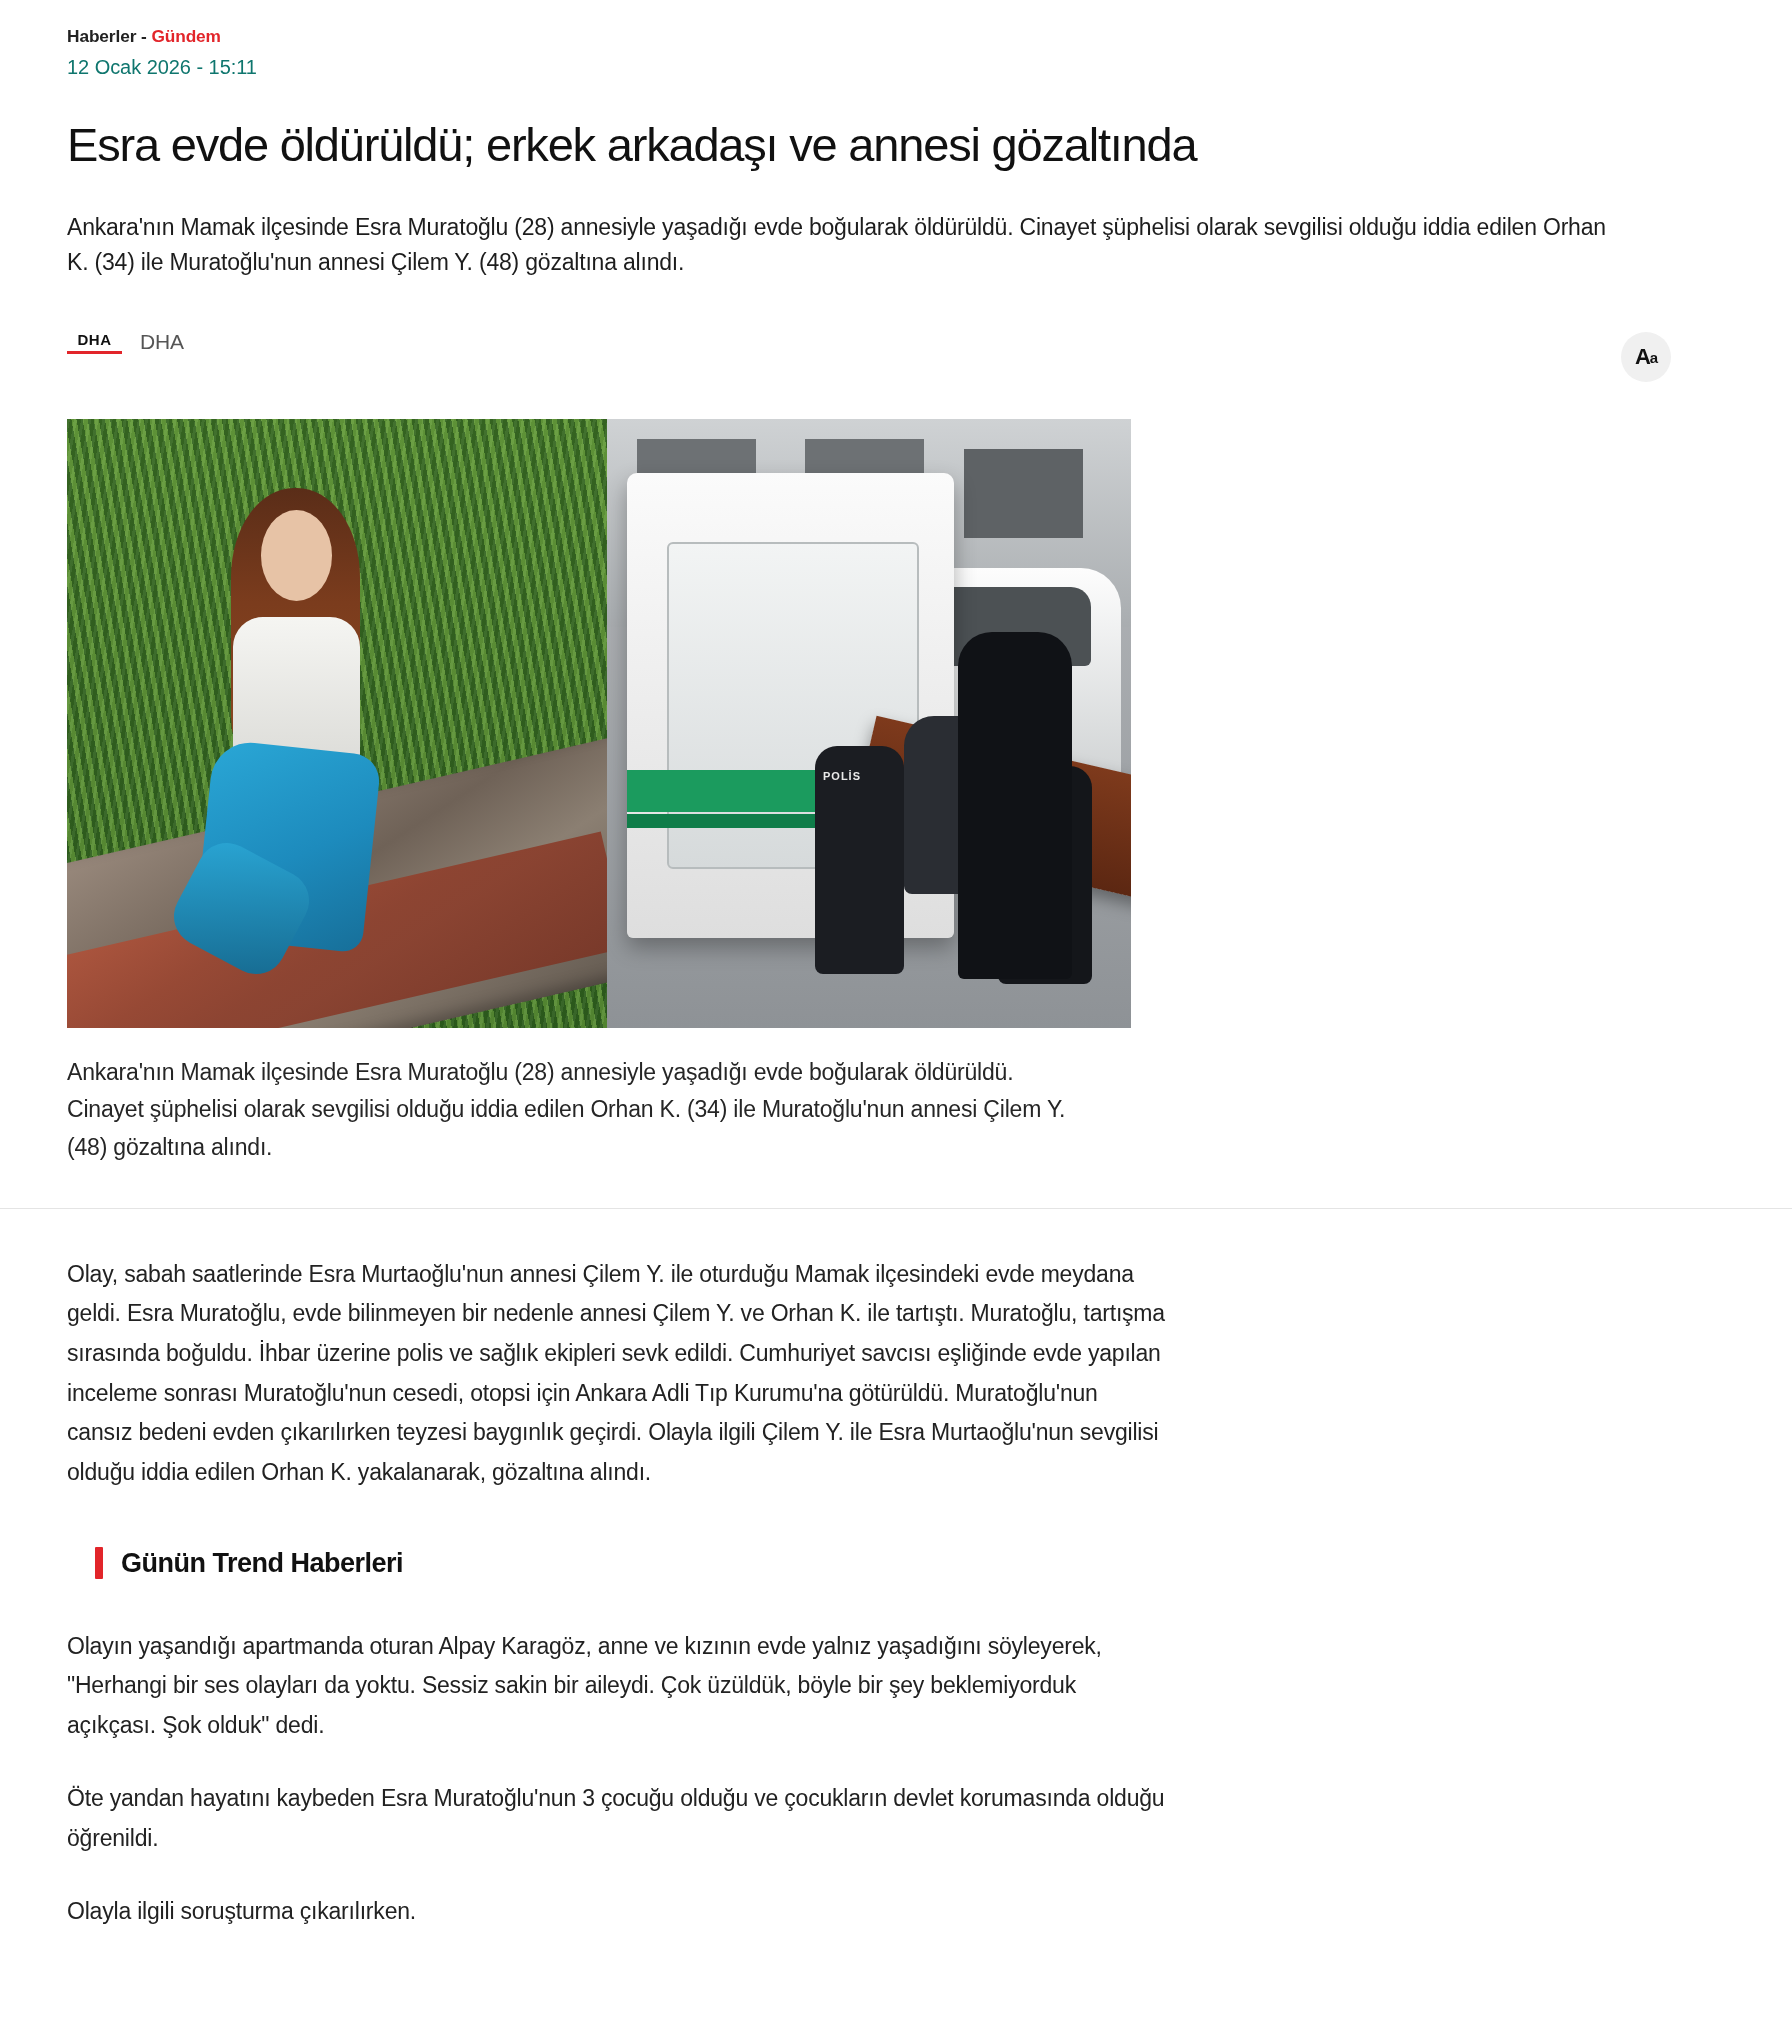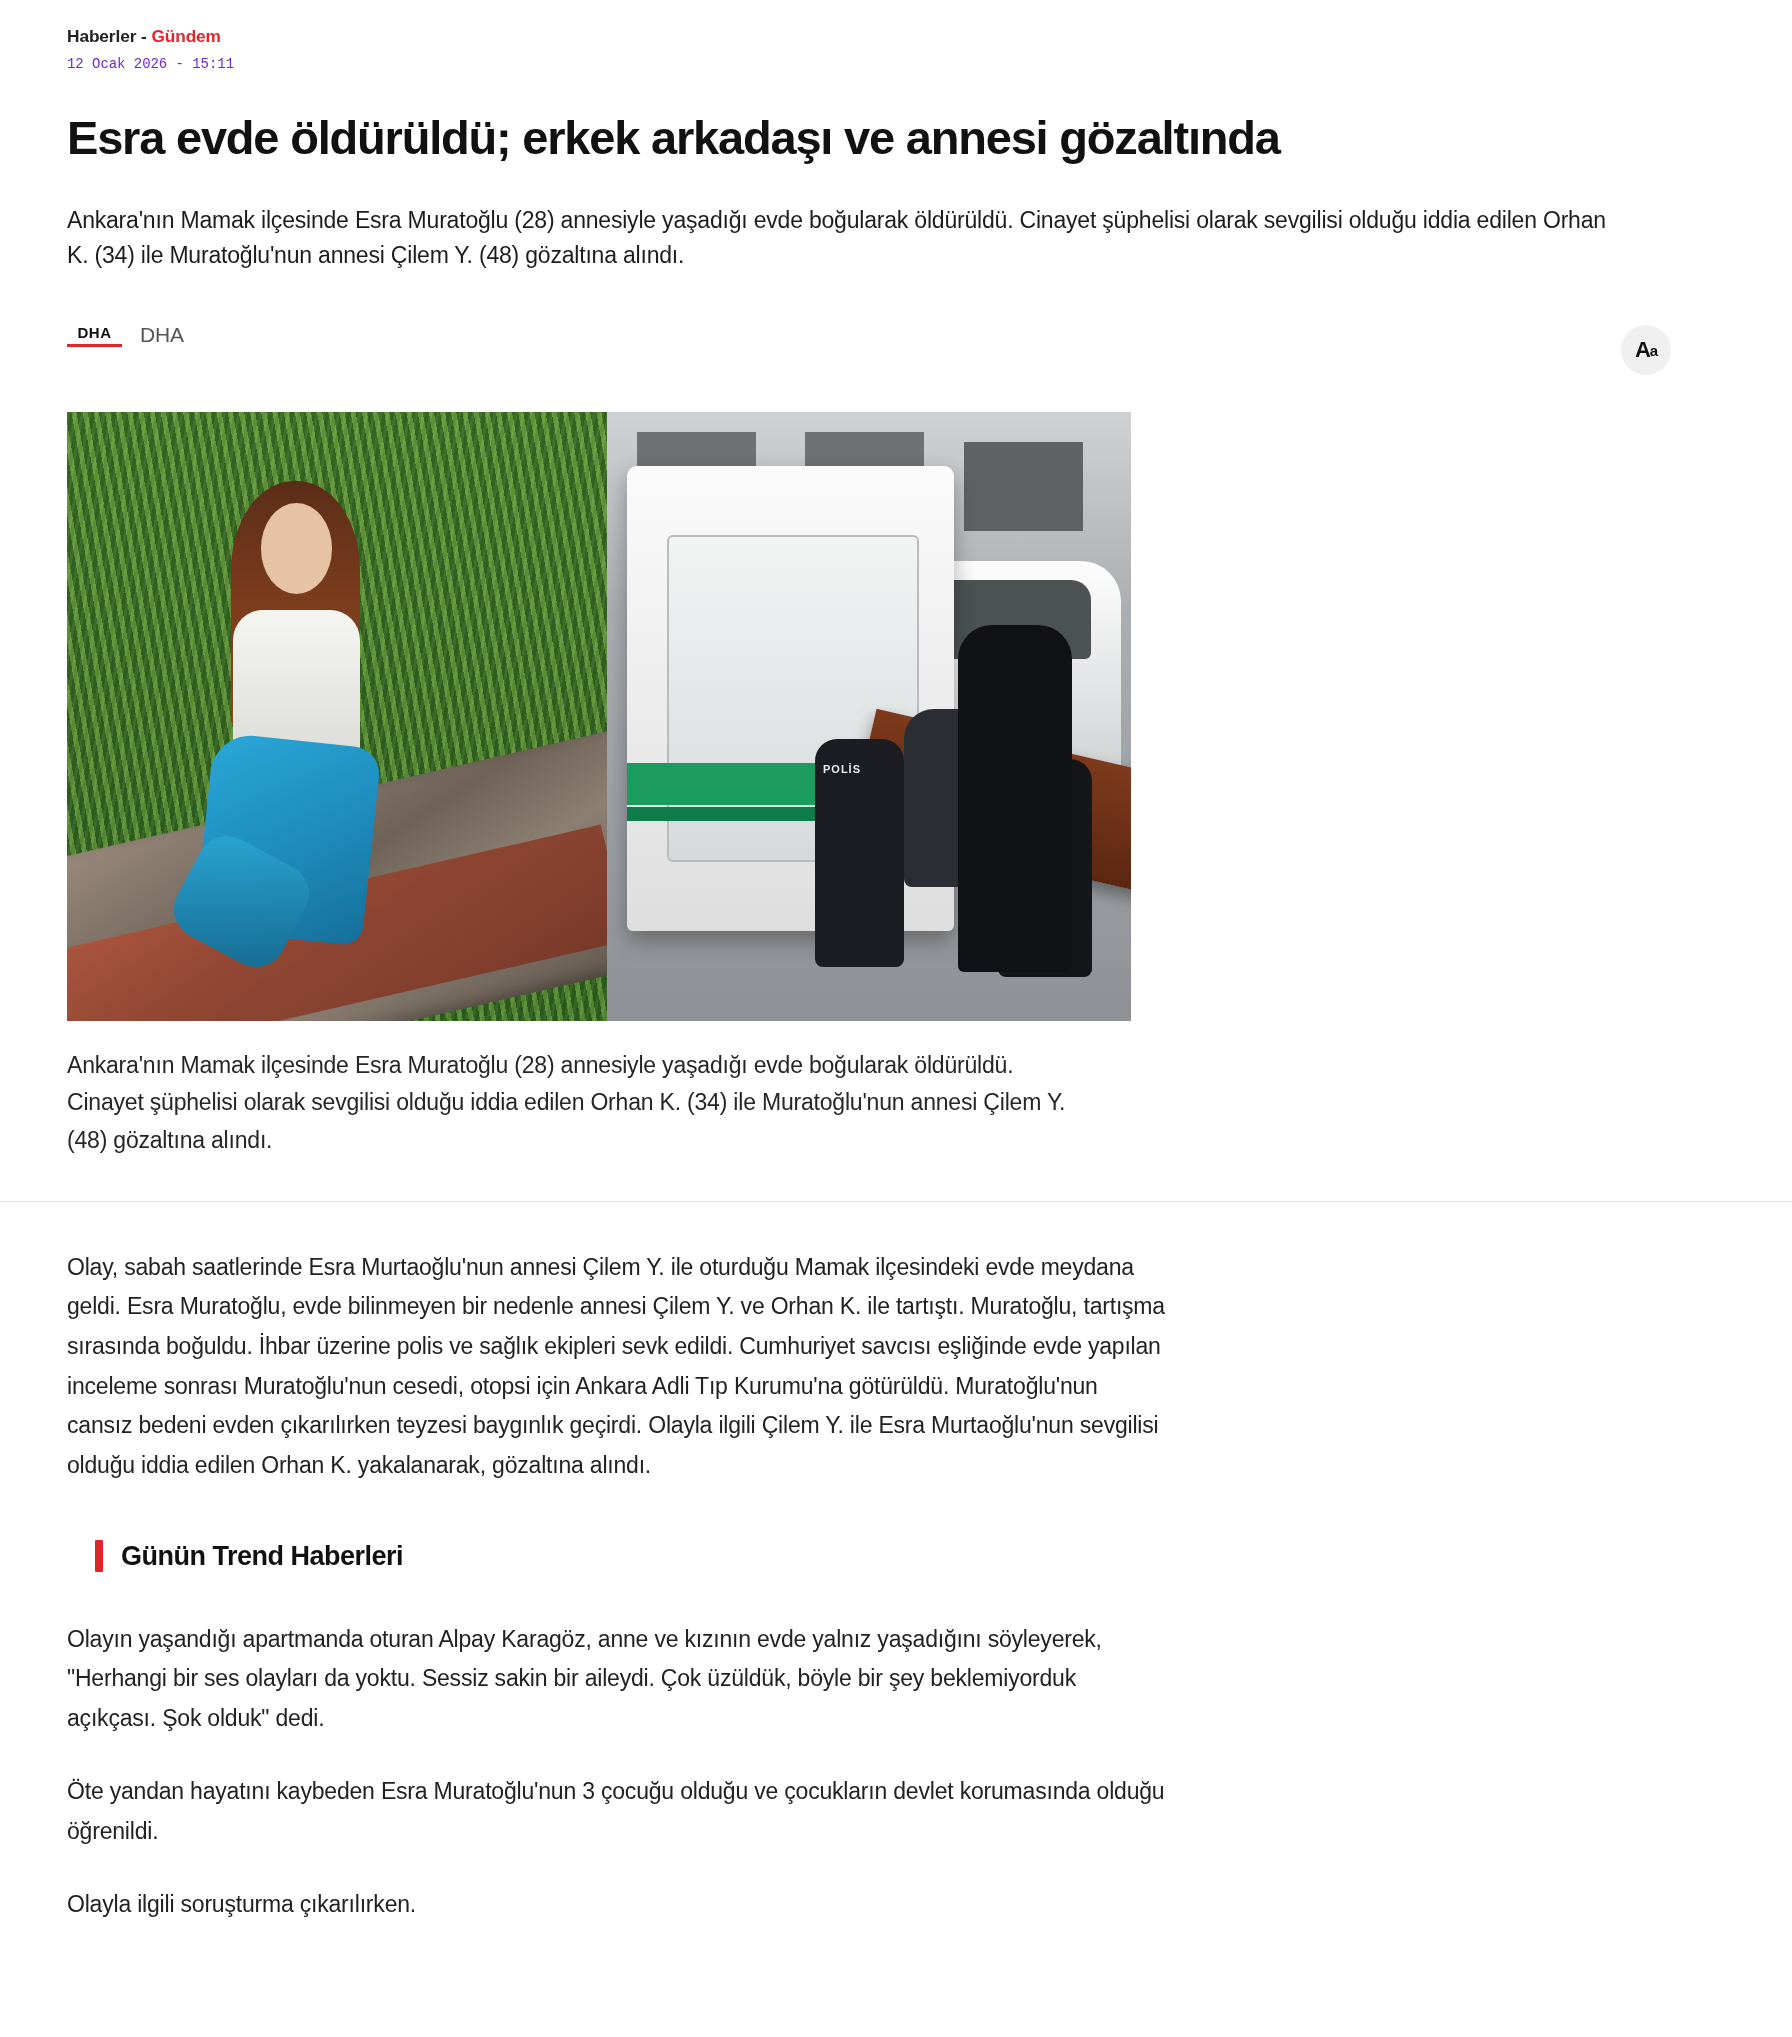--- a/index.html
+++ b/index.html
@@ -32,32 +32,31 @@
     font-size: 17.3px;
     font-weight: bold;
     letter-spacing: -0.1px;
     color: #222;
     line-height: 1.2;
   }
   .breadcrumb .sep { color: #222; font-weight: bold; }
   .breadcrumb .cat { color: #e2252a; font-weight: bold; }
   .timestamp {
     margin-top: 9px;
-    font-size: 14px;
-    color: #6d28d9;
+    font-size: 20px;
+    color: #0f766e;
     letter-spacing: -0.05px;
-    font-family: Liberation Mono, monospace;
   }
 
   
   h1.headline {
     margin: 38px 0 0 0;
     font-size: 47px;
     line-height: 1.18;
-    font-weight: bold;
+    font-weight: normal;
     letter-spacing: -1.2px;
     color: #111111;
   }
 
   
   .summary {
     margin: 38px 0 0 0;
     font-size: 23px;
     line-height: 1.52;
     color: #1d1d1d;

